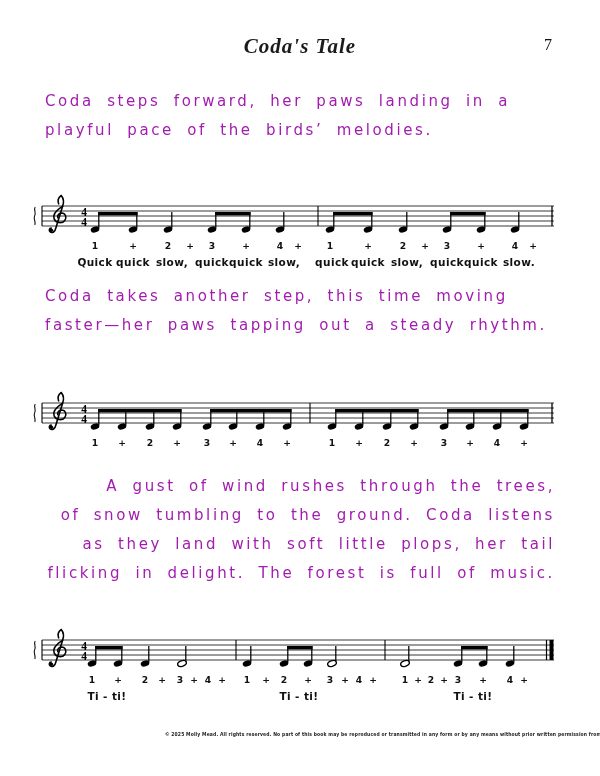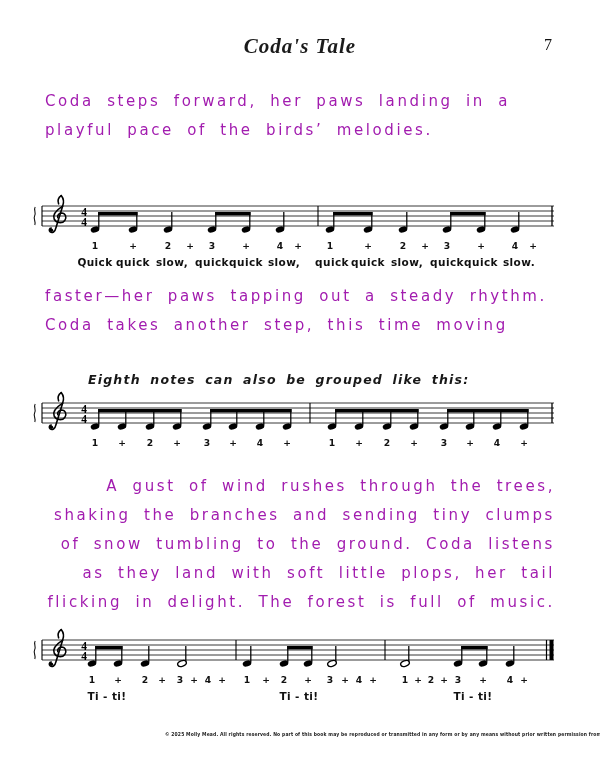--- a/index.html
+++ b/index.html
@@ -122,25 +122,24 @@
       <text x="284" y="74" text-anchor="middle" font-family="&quot;DejaVu Sans&quot;,sans-serif" font-size="10.5" font-weight="bold" letter-spacing="0.4" fill="#111">slow,</text>
       <text x="332" y="74" text-anchor="middle" font-family="&quot;DejaVu Sans&quot;,sans-serif" font-size="10.5" font-weight="bold" letter-spacing="0.4" fill="#111">quick</text>
       <text x="368" y="74" text-anchor="middle" font-family="&quot;DejaVu Sans&quot;,sans-serif" font-size="10.5" font-weight="bold" letter-spacing="0.4" fill="#111">quick</text>
       <text x="407" y="74" text-anchor="middle" font-family="&quot;DejaVu Sans&quot;,sans-serif" font-size="10.5" font-weight="bold" letter-spacing="0.4" fill="#111">slow,</text>
       <text x="447" y="74" text-anchor="middle" font-family="&quot;DejaVu Sans&quot;,sans-serif" font-size="10.5" font-weight="bold" letter-spacing="0.4" fill="#111">quick</text>
       <text x="481" y="74" text-anchor="middle" font-family="&quot;DejaVu Sans&quot;,sans-serif" font-size="10.5" font-weight="bold" letter-spacing="0.4" fill="#111">quick</text>
       <text x="519" y="74" text-anchor="middle" font-family="&quot;DejaVu Sans&quot;,sans-serif" font-size="10.5" font-weight="bold" letter-spacing="0.4" fill="#111">slow.</text>
     </svg>
 
   <div class="para p2">
+    <div>Coda takes another step, this time moving</div>
     <div>faster—her paws tapping out a steady rhythm.</div>
-    <div>Coda takes another step, this time moving</div>
   </div>
 
-  <div class="caption">Eighth notes can also be grouped like this:</div>
 
   <svg class="staff-svg s2" viewBox="0 0 600 80">
       <line x1="42" y1="14" x2="554" y2="14" stroke="#222" stroke-width="0.9"></line>
       <line x1="42" y1="19" x2="554" y2="19" stroke="#222" stroke-width="0.9"></line>
       <line x1="42" y1="24" x2="554" y2="24" stroke="#222" stroke-width="0.9"></line>
       <line x1="42" y1="29" x2="554" y2="29" stroke="#222" stroke-width="0.9"></line>
       <line x1="42" y1="34" x2="554" y2="34" stroke="#222" stroke-width="0.9"></line>
       <path d="M 35.2 15 C 33.2 18, 36.6 20.5, 34.6 24 C 33 26.8, 36.2 29.5, 34.8 33" stroke="#111" stroke-width="1.1" fill="none"></path>
       <line x1="42" y1="14" x2="42" y2="34" stroke="#000" stroke-width="1.1"></line>
       <path d="M 61.2 3.6 C 63.8 6.8, 64.2 10.2, 62.6 14.2 L 55.8 36.2 C 55.2 39.8, 52.2 41.4, 50.2 39.9 C 48.6 38.6, 49.3 36.2, 51.2 36.1" stroke="#000" stroke-width="1.6" fill="none" stroke-linecap="round"></path>
@@ -200,21 +199,20 @@
       <text x="387" y="57" text-anchor="middle" font-family="&quot;DejaVu Sans&quot;,sans-serif" font-size="9.2" font-weight="bold" fill="#111">2</text>
       <text x="414" y="57" text-anchor="middle" font-family="&quot;DejaVu Sans&quot;,sans-serif" font-size="9.2" font-weight="bold" fill="#111">+</text>
       <text x="444" y="57" text-anchor="middle" font-family="&quot;DejaVu Sans&quot;,sans-serif" font-size="9.2" font-weight="bold" fill="#111">3</text>
       <text x="470" y="57" text-anchor="middle" font-family="&quot;DejaVu Sans&quot;,sans-serif" font-size="9.2" font-weight="bold" fill="#111">+</text>
       <text x="497" y="57" text-anchor="middle" font-family="&quot;DejaVu Sans&quot;,sans-serif" font-size="9.2" font-weight="bold" fill="#111">4</text>
       <text x="524" y="57" text-anchor="middle" font-family="&quot;DejaVu Sans&quot;,sans-serif" font-size="9.2" font-weight="bold" fill="#111">+</text>
     </svg>
 
   <div class="para p3">
     <div>A gust of wind rushes through the trees,</div>
-    <div>shaking the branches and sending tiny clumps</div>
     <div>of snow tumbling to the ground. Coda listens</div>
     <div>as they land with soft little plops, her tail</div>
     <div>flicking in delight. The forest is full of music.</div>
   </div>
 
   <svg class="staff-svg s3" viewBox="0 0 600 80">
       <line x1="42" y1="14" x2="554" y2="14" stroke="#222" stroke-width="0.9"></line>
       <line x1="42" y1="19" x2="554" y2="19" stroke="#222" stroke-width="0.9"></line>
       <line x1="42" y1="24" x2="554" y2="24" stroke="#222" stroke-width="0.9"></line>
       <line x1="42" y1="29" x2="554" y2="29" stroke="#222" stroke-width="0.9"></line>

